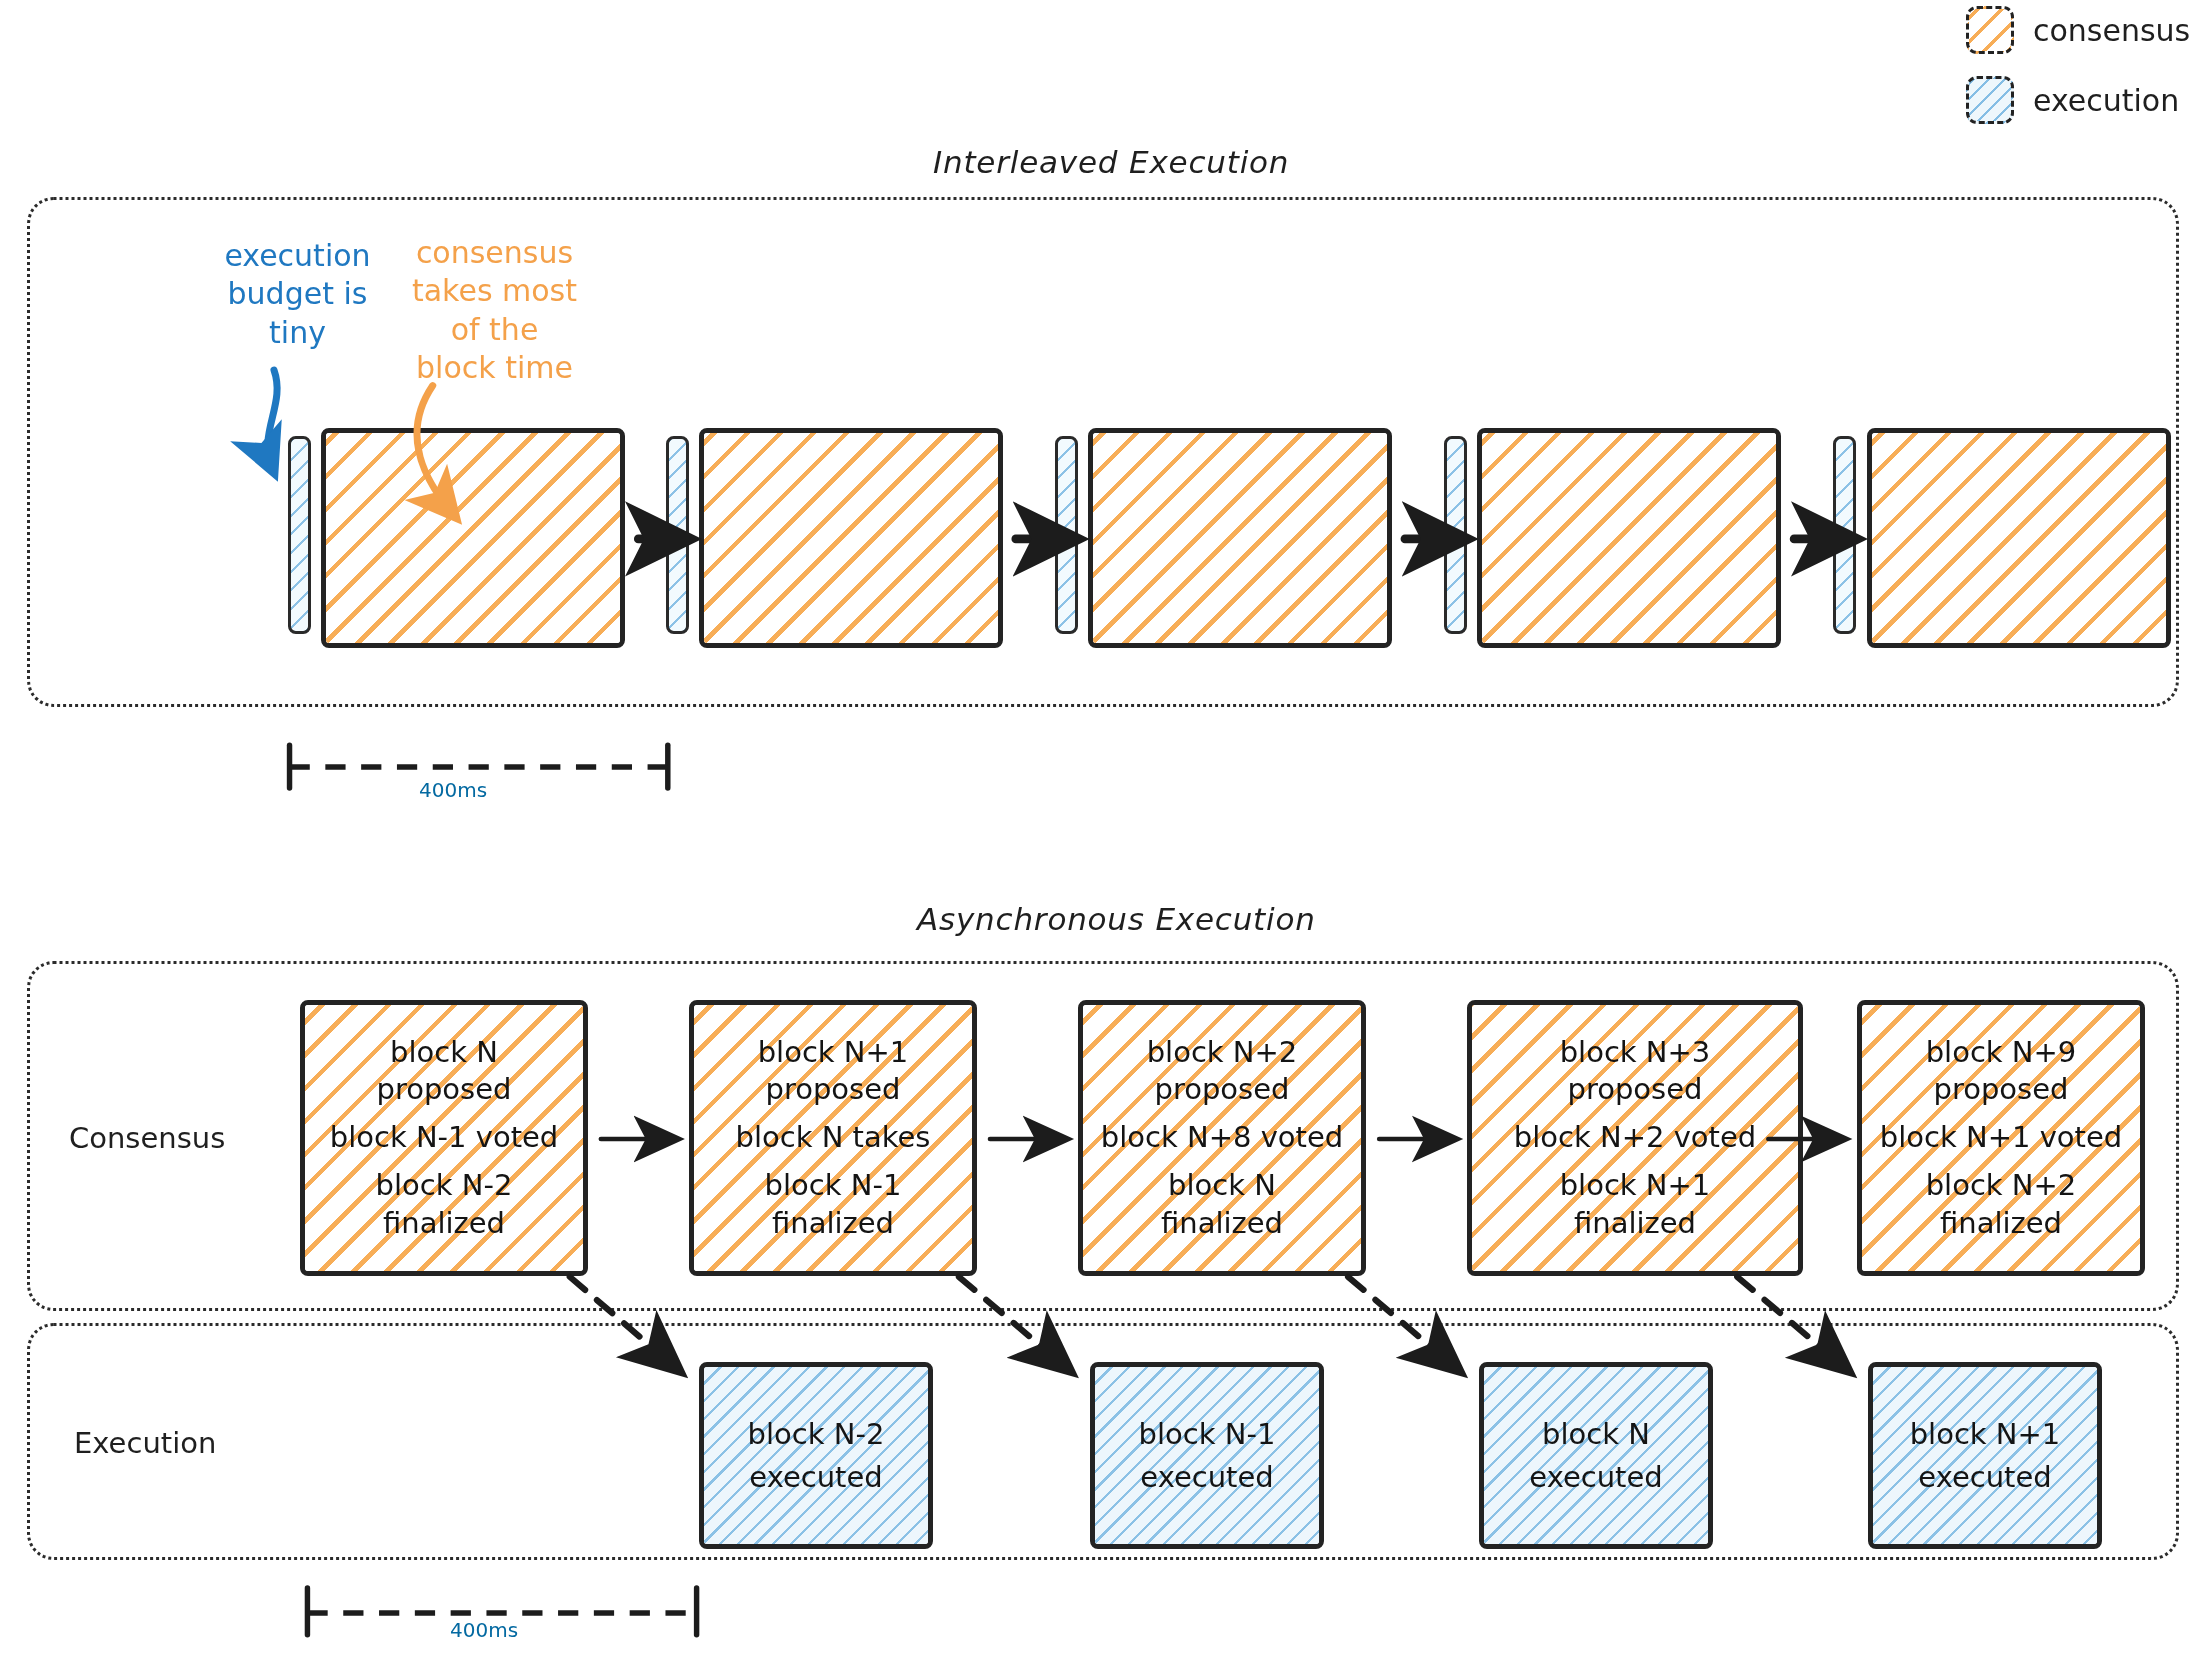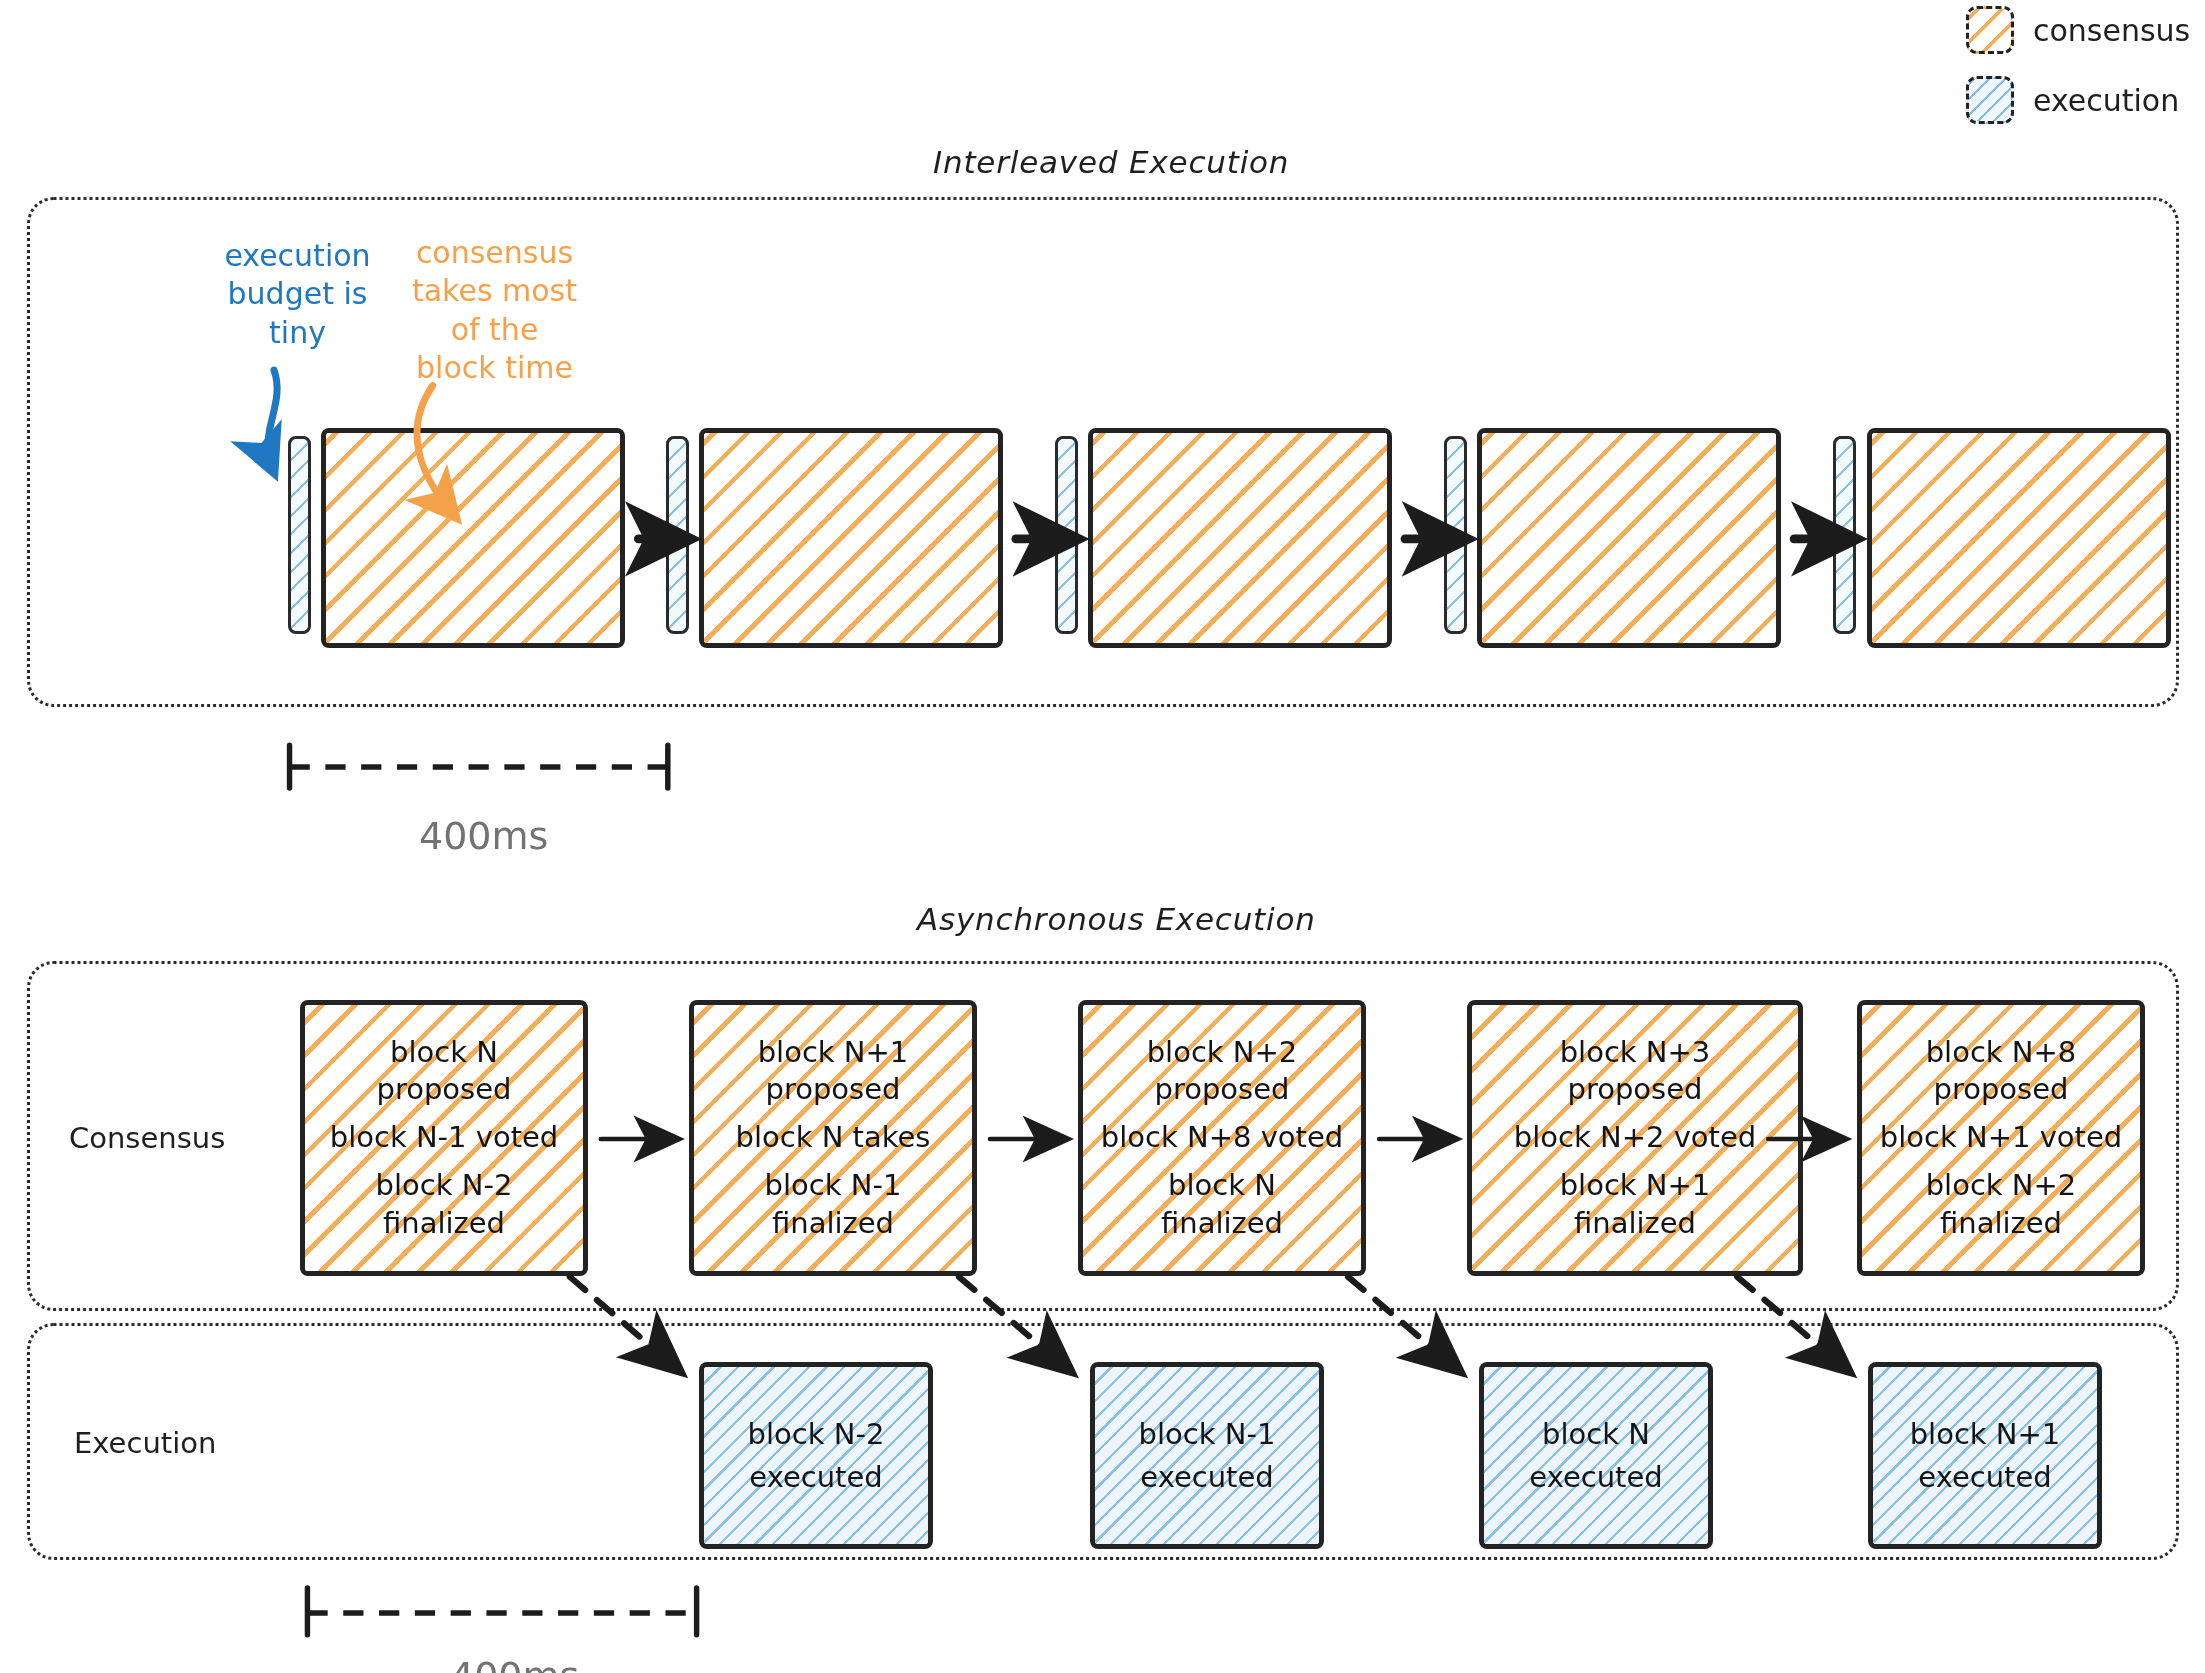--- a/index.html
+++ b/index.html
@@ -44,24 +44,23 @@
     position: absolute;
     font-size: 30px;
     line-height: 1.28;
     text-align: center;
     white-space: pre-line;
   }
   .annot.blue { color: #1f78c1; }
   .annot.orange { color: #f4a14a; }
   .scale-label {
     position: absolute;
-    font-size: 38px;
-    color: #737373;
+    font-size: 20px;
+    color: #0369a1;
     white-space: nowrap;
-    margin-top: 36px;
   }
 
   
   .dotbox {
     position: absolute;
     border: 3.1px dotted #2b2b2b;
     border-radius: 26.5px;
     box-sizing: border-box;
   }
 
@@ -266,21 +265,21 @@
 proposed</div>
       <div class="line">block N+2 voted</div>
       <div class="line">block N+1
 finalized</div>
     </div>
   </div>
 
   <div class="blk blk-c" style="left:1857px; top:1000px; width:288px; height:276px;">
     <div class="hatch"></div>
     <div class="txt">
-      <div class="line">block N+8
+      <div class="line">block N+9
 proposed</div>
       <div class="line">block N+1 voted</div>
       <div class="line">block N+2
 finalized</div>
     </div>
   </div>
 
   <div class="blk blk-e" style="left:699px; top:1362px; width:234px; height:187px;">
     <div class="hatch"></div>
     <div class="txt">

